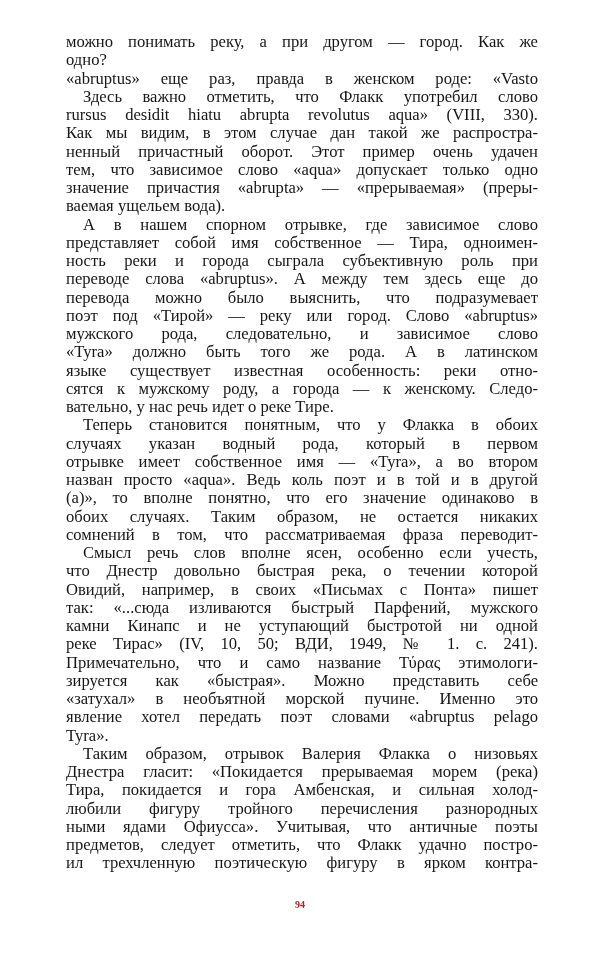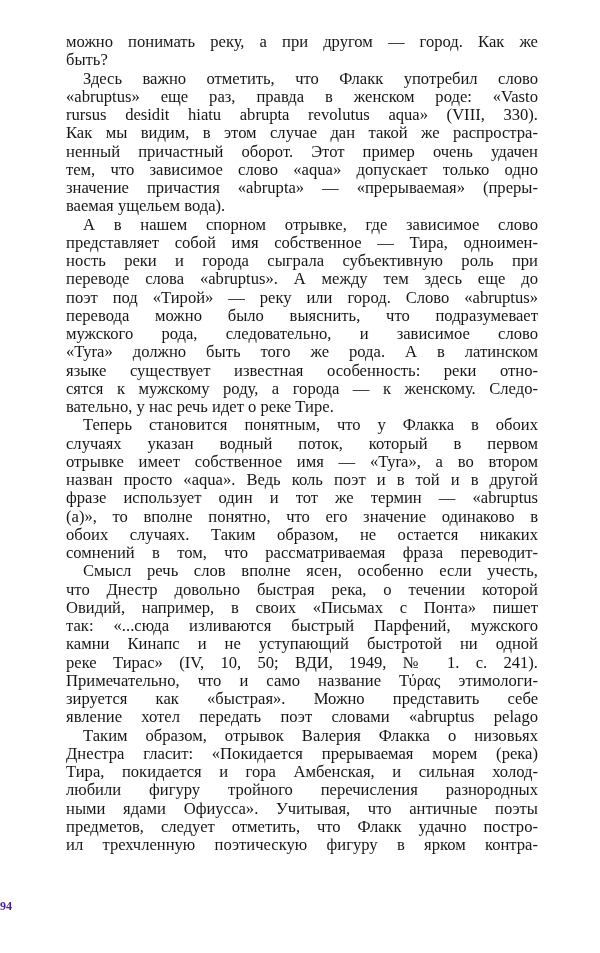--- a/index.html
+++ b/index.html
@@ -11,81 +11,82 @@
     }
     .line {
       height: 18.25px; line-height: 18.25px;
       white-space: nowrap; overflow: visible;
       text-align: justify; text-align-last: justify;
     }
     .line.last { text-align-last: left; }
     .line.indent { padding-left: 17px; }
     sup { font-size: 10px; line-height: 0; vertical-align: 6px; }
     .folio {
-      position: absolute; left: 0; width: 600px; top: 899px; text-align: left;
+      position: absolute; left: 0; width: 600px; top: 899px; text-align: center;
       font-family: "Liberation Serif", "DejaVu Serif", serif;
-      font-weight: bold; font-size: 12px; color: #4c1d95;
+      font-weight: bold; font-size: 10px; color: #b91c1c;
     }
   </style>
 </head>
 <body>
 
 <div class="page">
 
   <div>
     <div class="line">можно понимать реку, а при другом — город. Как же</div>
-    <div class="line last">быть?</div>
+    <div class="line last">одно?</div>
   </div>
 
   <div>
+    <div class="line">«abruptus» еще раз, правда в женском роде: «Vasto</div>
     <div class="line indent">Здесь важно отметить, что Флакк употребил слово</div>
-    <div class="line">«abruptus» еще раз, правда в женском роде: «Vasto</div>
     <div class="line">rursus desidit hiatu abrupta revolutus aqua» (VIII, 330).</div>
     <div class="line">Как мы видим, в этом случае дан такой же распростра-</div>
     <div class="line">ненный причастный оборот. Этот пример очень удачен</div>
     <div class="line">тем, что зависимое слово «aqua» допускает только одно</div>
     <div class="line">значение причастия «abrupta» — «прерываемая» (преры-</div>
     <div class="line last">ваемая ущельем вода).</div>
   </div>
 
   <div>
     <div class="line indent">А в нашем спорном отрывке, где зависимое слово</div>
     <div class="line">представляет собой имя собственное — Тира, одноимен-</div>
     <div class="line">ность реки и города сыграла субъективную роль при</div>
     <div class="line">переводе слова «abruptus». А между тем здесь еще до</div>
+    <div class="line">перевода можно было выяснить, что подразумевает</div>
     <div class="line">поэт под «Тирой» — реку или город. Слово «abruptus»</div>
-    <div class="line">перевода можно было выяснить, что подразумевает</div>
     <div class="line">мужского рода, следовательно, и зависимое слово</div>
     <div class="line">«Tyra» должно быть того же рода. А в латинском</div>
     <div class="line">языке существует известная особенность: реки отно-</div>
     <div class="line">сятся к мужскому роду, а города — к женскому. Следо-</div>
     <div class="line last">вательно, у нас речь идет о реке Тире.</div>
   </div>
 
   <div>
     <div class="line indent">Теперь становится понятным, что у Флакка в обоих</div>
-    <div class="line">случаях указан водный поток, который в первом</div>
+    <div class="line">случаях указан водный рода, который в первом</div>
     <div class="line">отрывке имеет собственное имя — «Tyra», а во втором</div>
     <div class="line">назван просто «aqua». Ведь коль поэт и в той и в другой</div>
-    <div class="line">фразе использует один и тот же термин — «abruptus</div>
     <div class="line">(a)», то вполне понятно, что его значение одинаково в</div>
     <div class="line">обоих случаях. Таким образом, не остается никаких</div>
     <div class="line">сомнений в том, что рассматриваемая фраза переводит-</div>
   </div>
 
   <div>
     <div class="line indent">Смысл речь слов вполне ясен, особенно если учесть,</div>
     <div class="line">что Днестр довольно быстрая река, о течении которой</div>
     <div class="line">Овидий, например, в своих «Письмах с Понта» пишет</div>
     <div class="line">так: «...сюда изливаются быстрый Парфений, мужского</div>
     <div class="line">камни Кинапс и не уступающий быстротой ни одной</div>
     <div class="line">реке Тирас» (IV, 10, 50; ВДИ, 1949, № 1. с. 241).</div>
     <div class="line">Примечательно, что и само название Τύρας этимологи-</div>
     <div class="line">зируется как «быстрая». Можно представить себе</div>
+    <div class="line">«затухал» в необъятной морской пучине. Именно это</div>
     <div class="line">явление хотел передать поэт словами «abruptus pelago</div>
+    <div class="line last">Tyra».</div>
   </div>
 
   <div>
     <div class="line indent">Таким образом, отрывок Валерия Флакка о низовьях</div>
     <div class="line">Днестра гласит: «Покидается прерываемая морем (река)</div>
     <div class="line">Тира, покидается и гора Амбенская, и сильная холод-</div>
     <div class="line">любили фигуру тройного перечисления разнородных</div>
     <div class="line">ными ядами Офиусса». Учитывая, что античные поэты</div>
     <div class="line">предметов, следует отметить, что Флакк удачно постро-</div>
     <div class="line">ил трехчленную поэтическую фигуру в ярком контра-</div>

